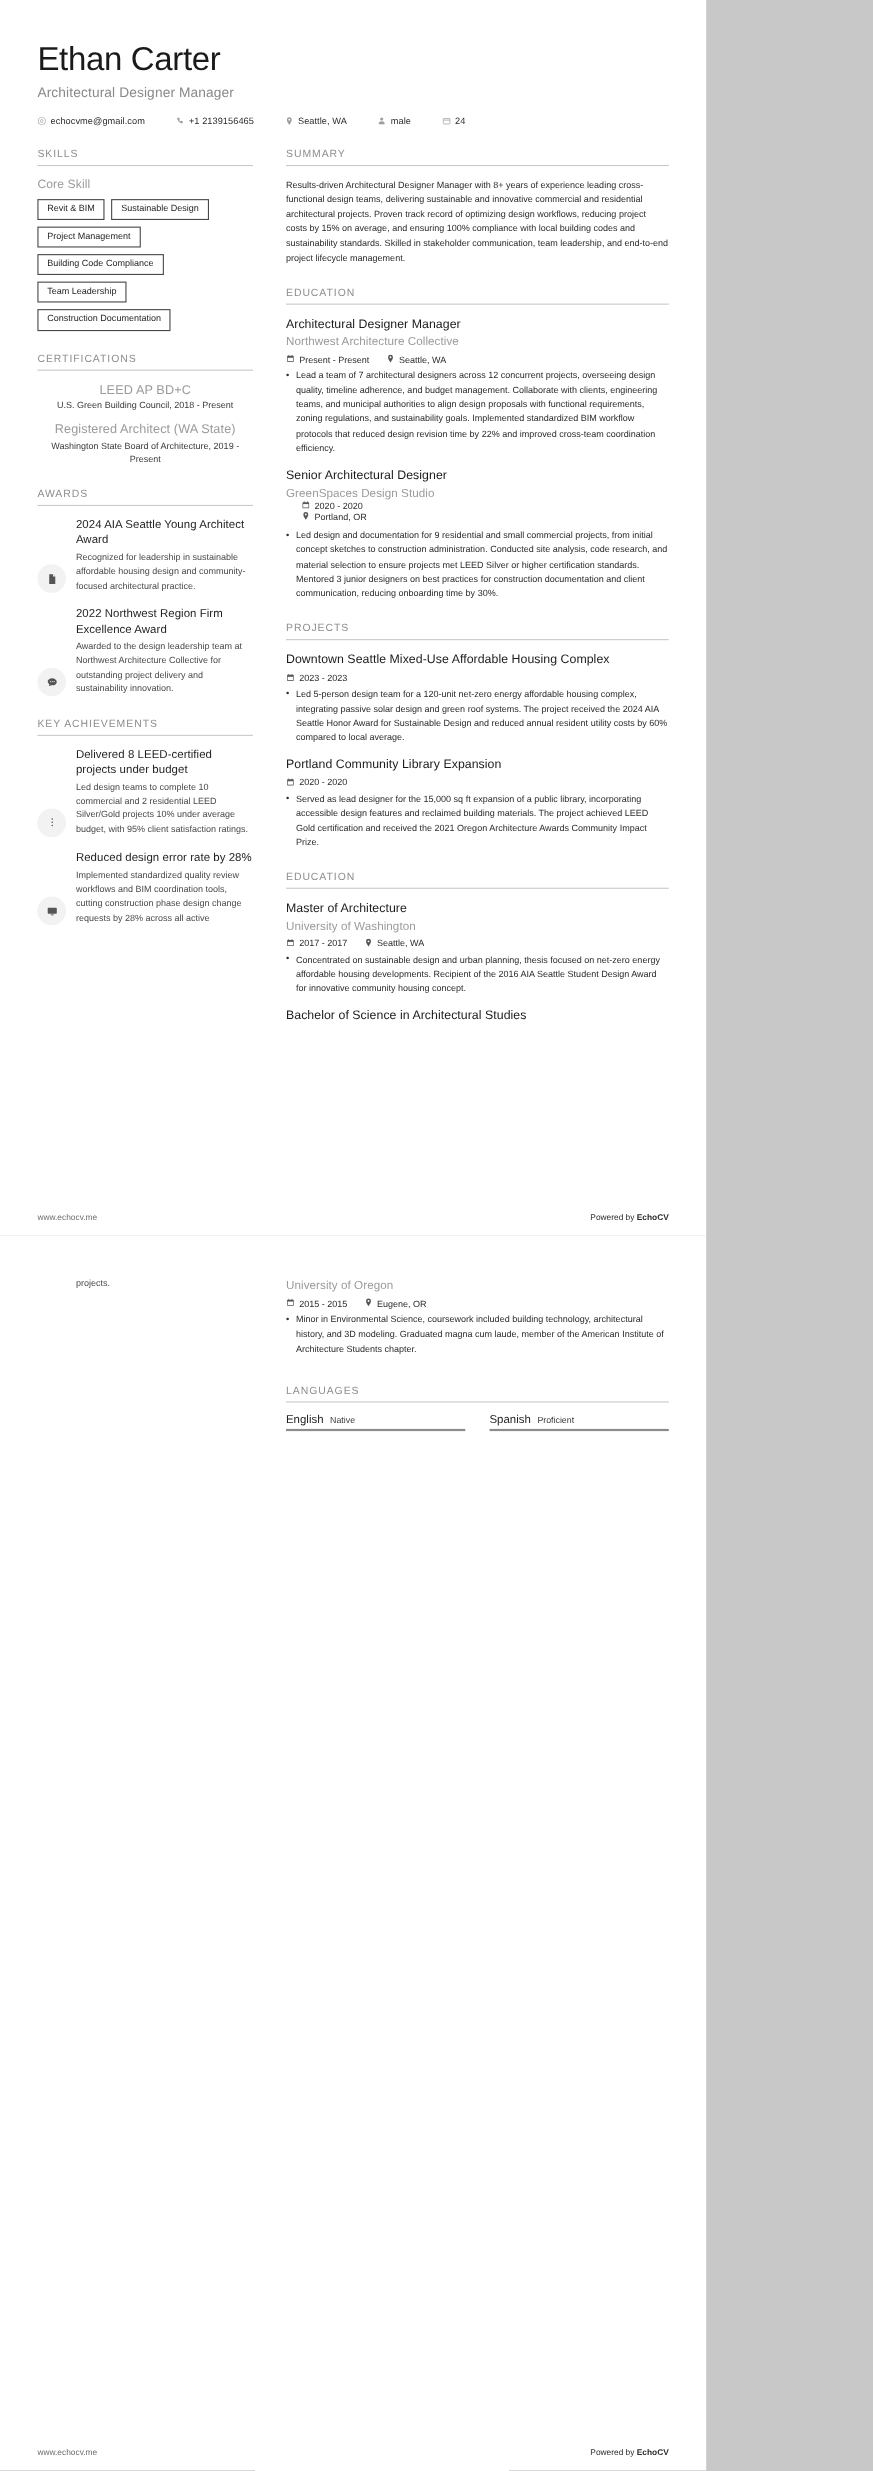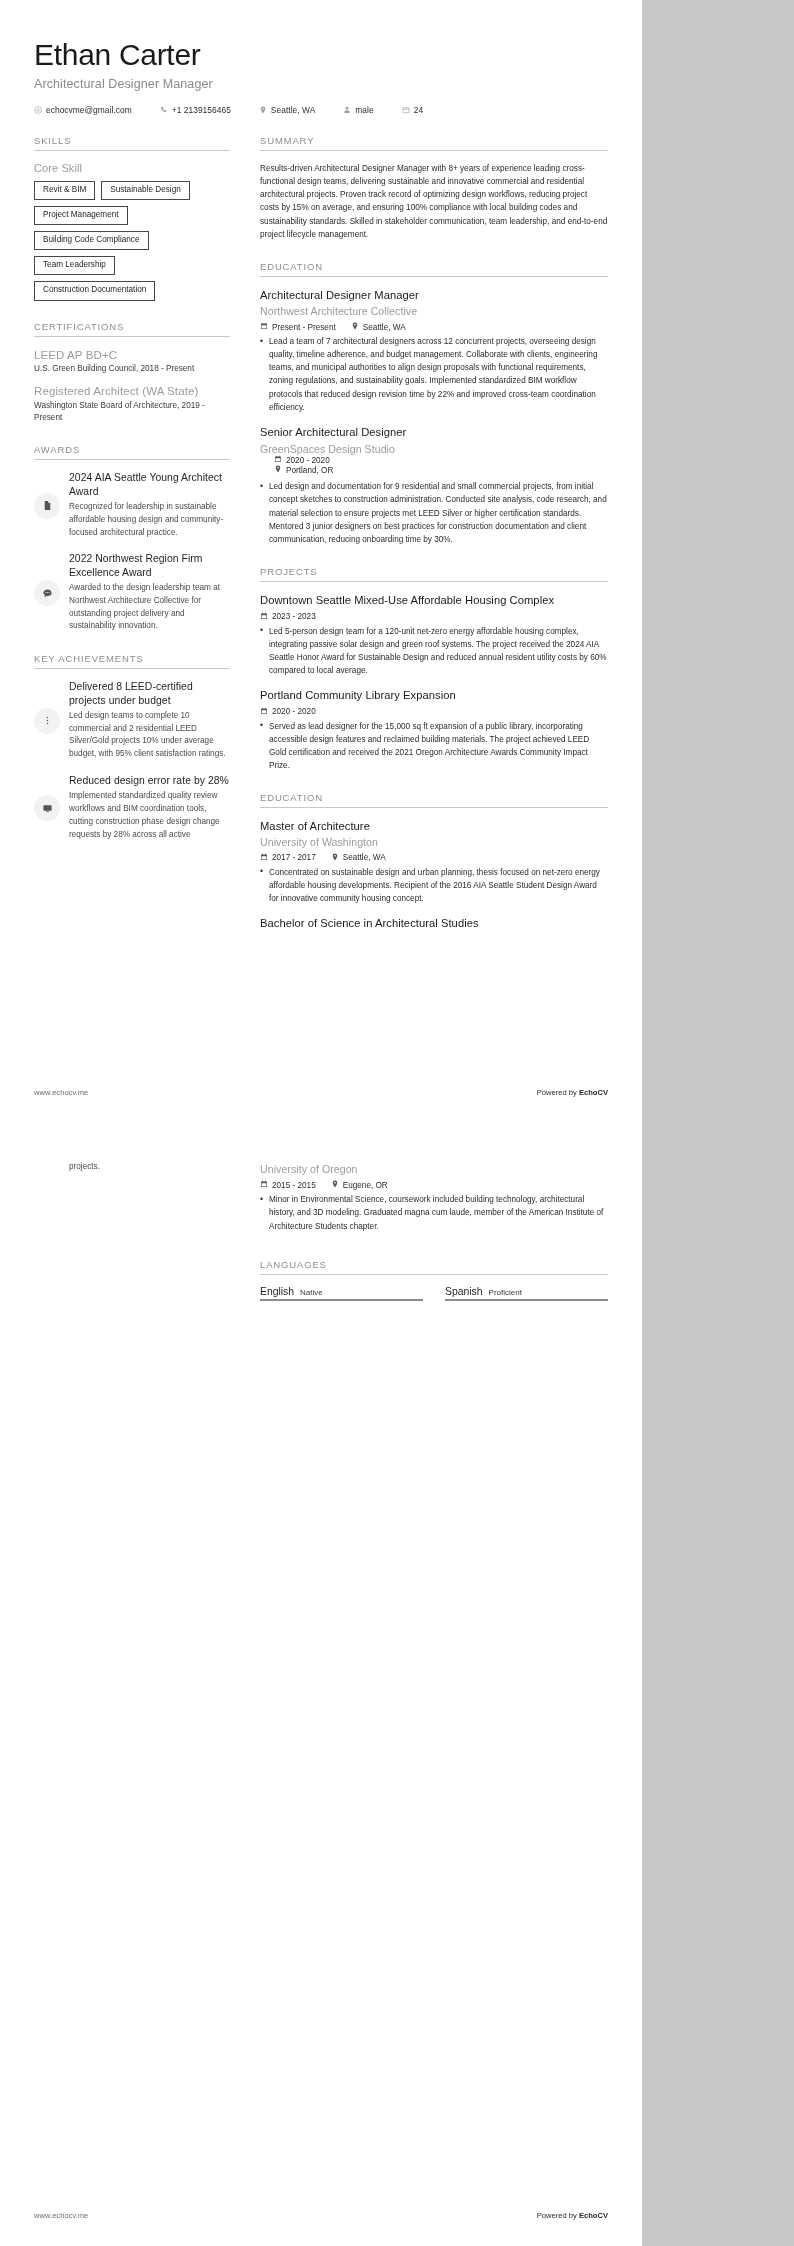--- a/index.html
+++ b/index.html
@@ -92,40 +92,40 @@
     border: 1px solid #474747;
     padding: 4px 8px 5px;
     font-size: 8.2px;
     color: #1f1f1f;
     line-height: 1;
     white-space: nowrap;
     border-radius: 0;
   }
 
   
-  .cert-item { margin-bottom: 9px; }
+  .cert-item { margin-bottom: 9px; text-align: center; }
   .cert-name {
     font-size: 11.5px;
     color: #9b9b9b;
     letter-spacing: 0.1px;
     line-height: 1.3;
   }
   .cert-meta {
     font-size: 8.2px;
     color: #3a3a3a;
     line-height: 1.45;
     margin-top: 1px;
   }
 
   
   .entry {
     display: flex;
     gap: 9px;
     margin-bottom: 13px;
-    align-items: center;
+    align-items: flex-end;
   }
   .entry-icon {
     flex: 0 0 26px;
     width: 26px;
     height: 26px;
     border-radius: 50%;
     background: #f2f2f2;
     display: flex;
     align-items: center;
     justify-content: center;
@@ -213,21 +213,21 @@
     gap: 6px;
   }
   .lang-name { font-size: 10.4px; color: #1f1f1f; }
   .lang-level { font-size: 8px; color: #3a3a3a; }
 
   
   .footer {
     position: absolute;
     left: 34px;
     right: 34px;
-    bottom: 26px;
+    bottom: 12px;
     display: flex;
     justify-content: space-between;
     align-items: center;
     font-size: 7.6px;
     color: #6e6e6e;
   }
   .footer .brand { color: #2b2b2b; padding-left: 20px; }
   .footer .brand b { font-weight: 700; }
 
   .icon-gray { fill: #9d9d9d; }

